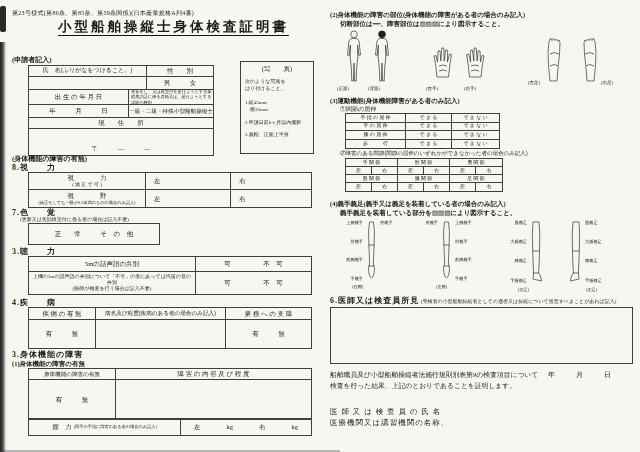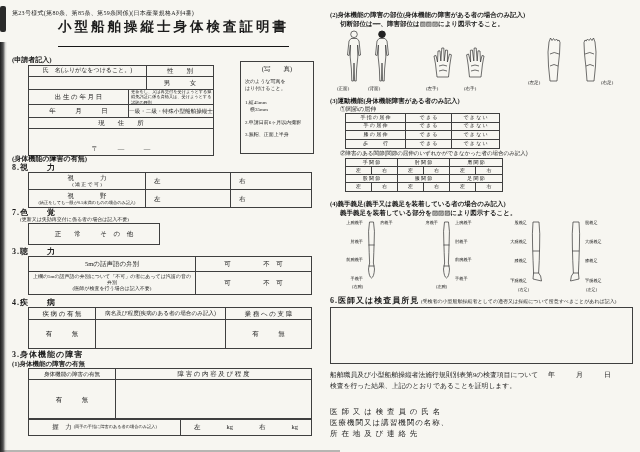--- a/index.html
+++ b/index.html
@@ -9,21 +9,21 @@
         font-size:6.5px;line-height:1.2;}
   .abs{position:absolute;}
   
   .scan-left{position:absolute;left:0;top:42px;bottom:0;width:7px;
     background:linear-gradient(to right,#1e1e1e 0%,#555 45%,rgba(120,120,120,.25) 75%,transparent 100%);}
   .scan-spot{position:absolute;left:0;top:6px;width:6px;height:26px;background:#2a2a2a;border-radius:2px;}
   .scan-bottom{position:absolute;left:0;bottom:0;width:340px;height:2px;background:rgba(60,60,60,.35);}
   
   .form-note{font-size:6px;letter-spacing:.3px;}
   .form-title{font-size:13.5px;font-weight:bold;letter-spacing:3px;
-    border-bottom:1.6px solid #161616;padding-bottom:11px;}
+    border-bottom:1.6px solid #161616;padding-bottom:0;}
   .sec-label{font-size:7px;font-weight:bold;}
   .sec-head{font-size:8px;font-weight:bold;letter-spacing:1px;}
   .sec-head-sm{font-size:6.5px;font-weight:bold;}
   .note-sm{font-size:5px;}
   .note-xs{font-size:4.2px;}
   
   .tbl{position:absolute;border:1px solid #3f3f3f;}
   .tr{display:flex;border-bottom:1px solid #3f3f3f;box-sizing:border-box;}
   .tr:last-child{border-bottom:none;}
   .td{border-right:1px solid #3f3f3f;box-sizing:border-box;display:flex;
@@ -342,15 +342,14 @@
   </div>
   <div class="tbl" style="left:330px;top:307px;width:301px;height:55px;"></div>
 
   <div class="abs" style="left:330px;top:371px;font-size:6.8px;">船舶職員及び小型船舶操縦者法施行規則別表第9の検査項目について</div>
   <div class="abs" style="left:330px;top:382px;font-size:6.8px;">検査を行った結果、上記のとおりであることを証明します。</div>
   <div class="abs" style="left:548px;top:371px;font-size:7px;">年　　　月　　　日</div>
 
   <div class="abs" style="left:330px;top:406px;font-size:7.5px;letter-spacing:1px;line-height:11px;">
     <div>医 師 又 は 検 査 員 の 氏 名</div>
     <div>医療機関又は講習機関の名称、</div>
-    <div>所 在 地 及 び 連 絡 先</div>
   </div>
 </div>
 
 </body></html>

